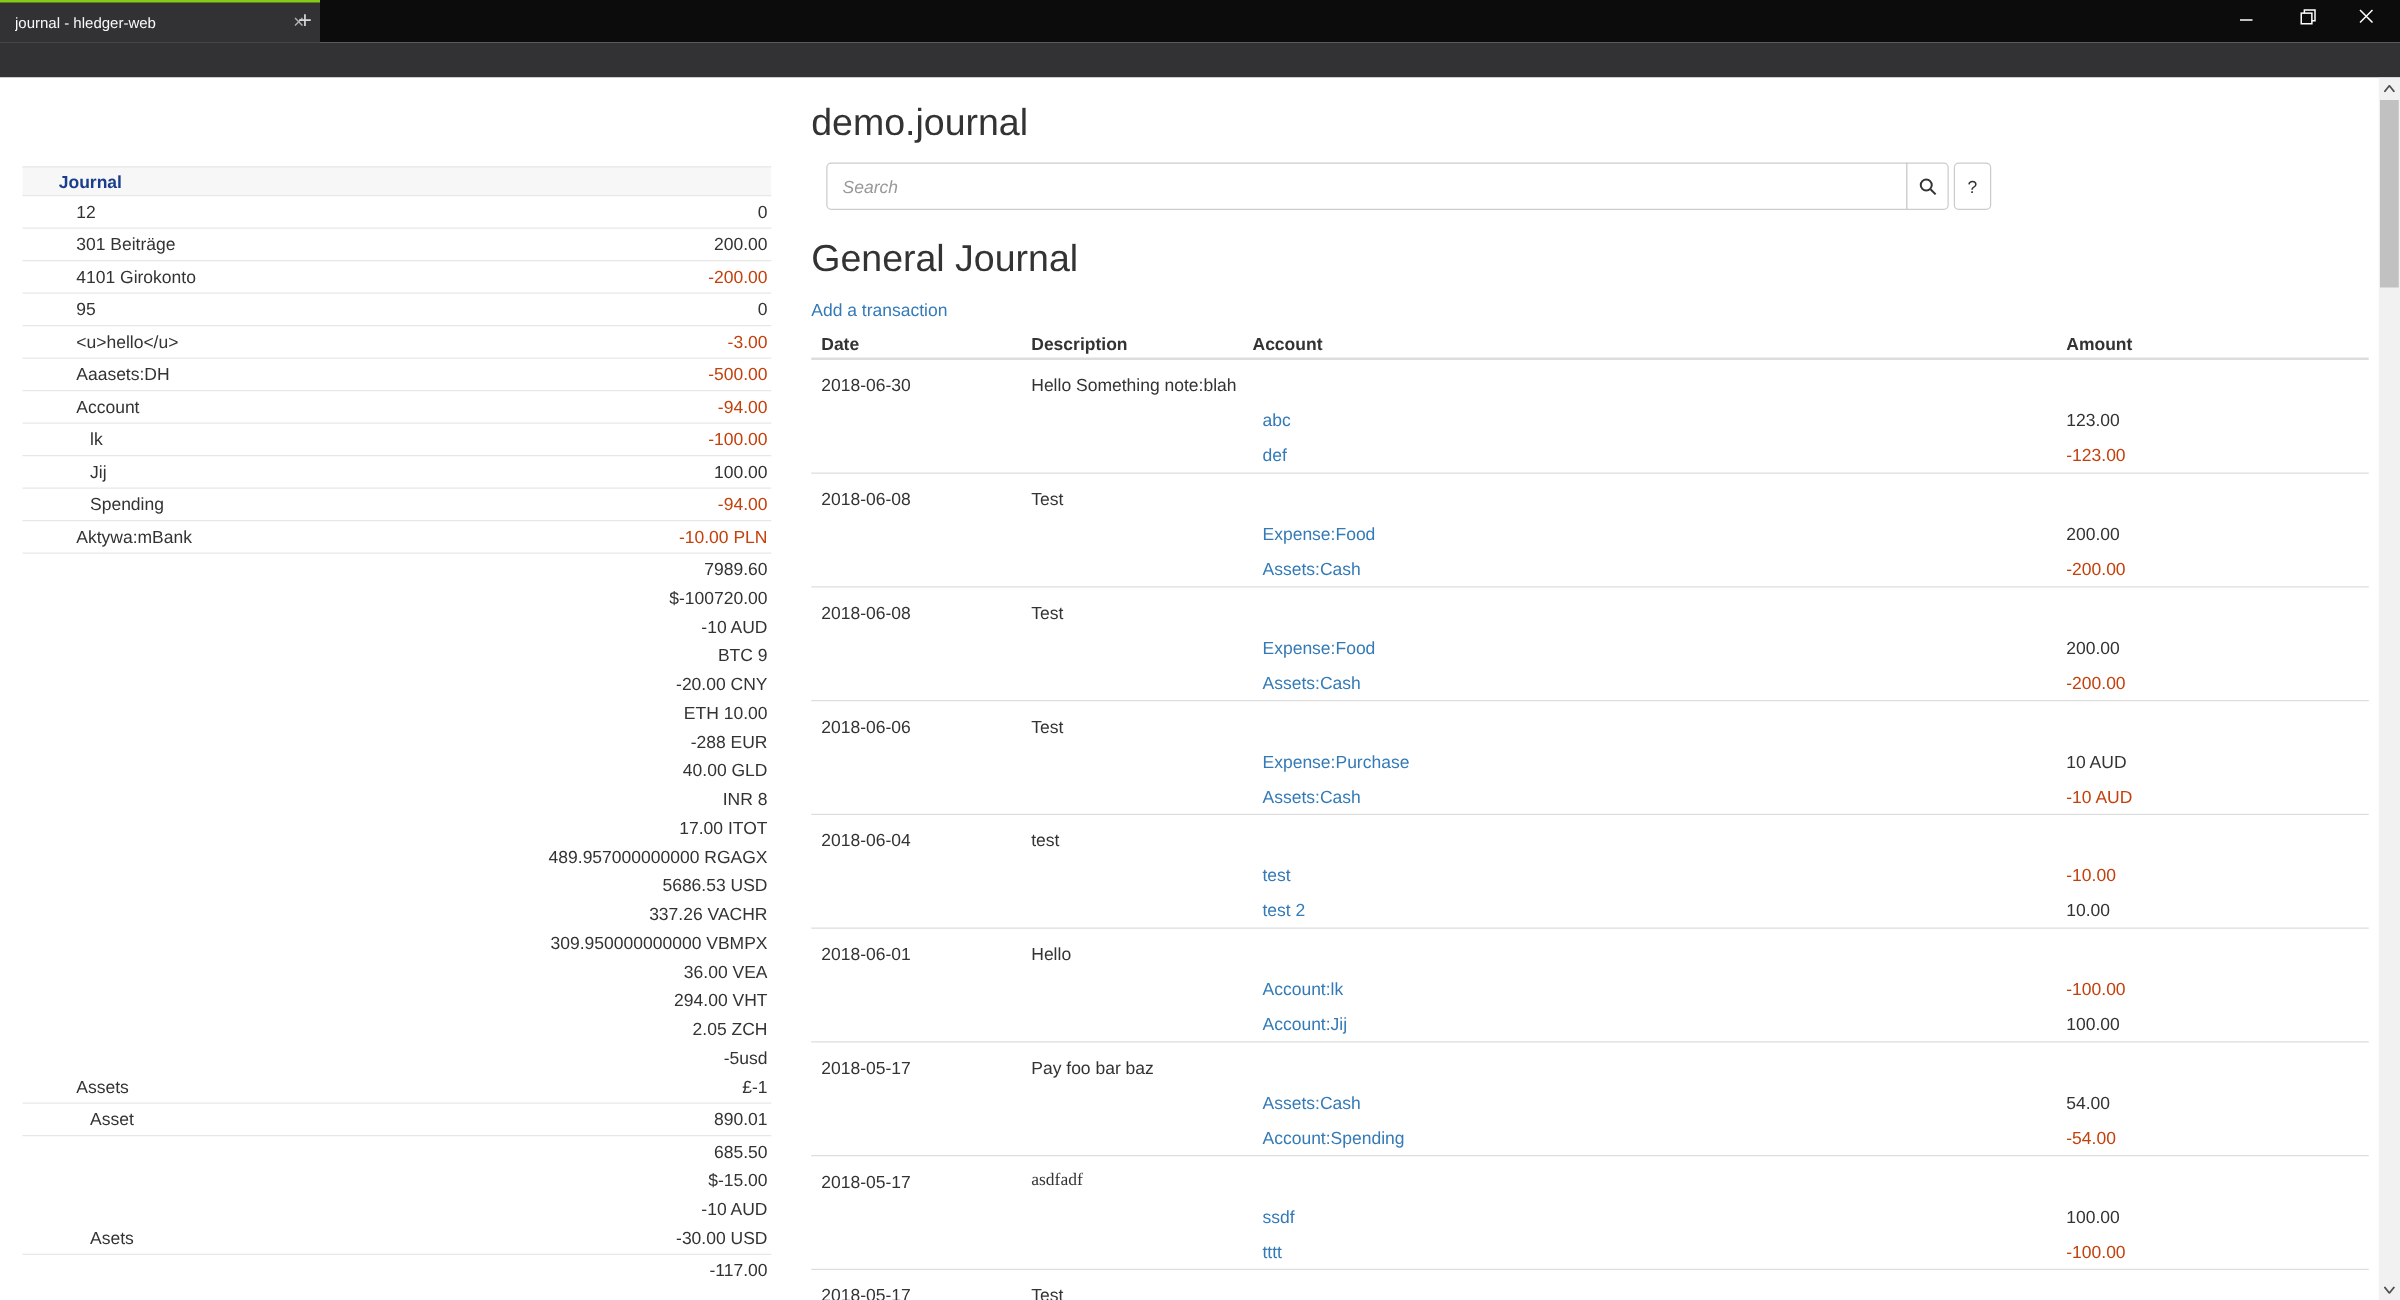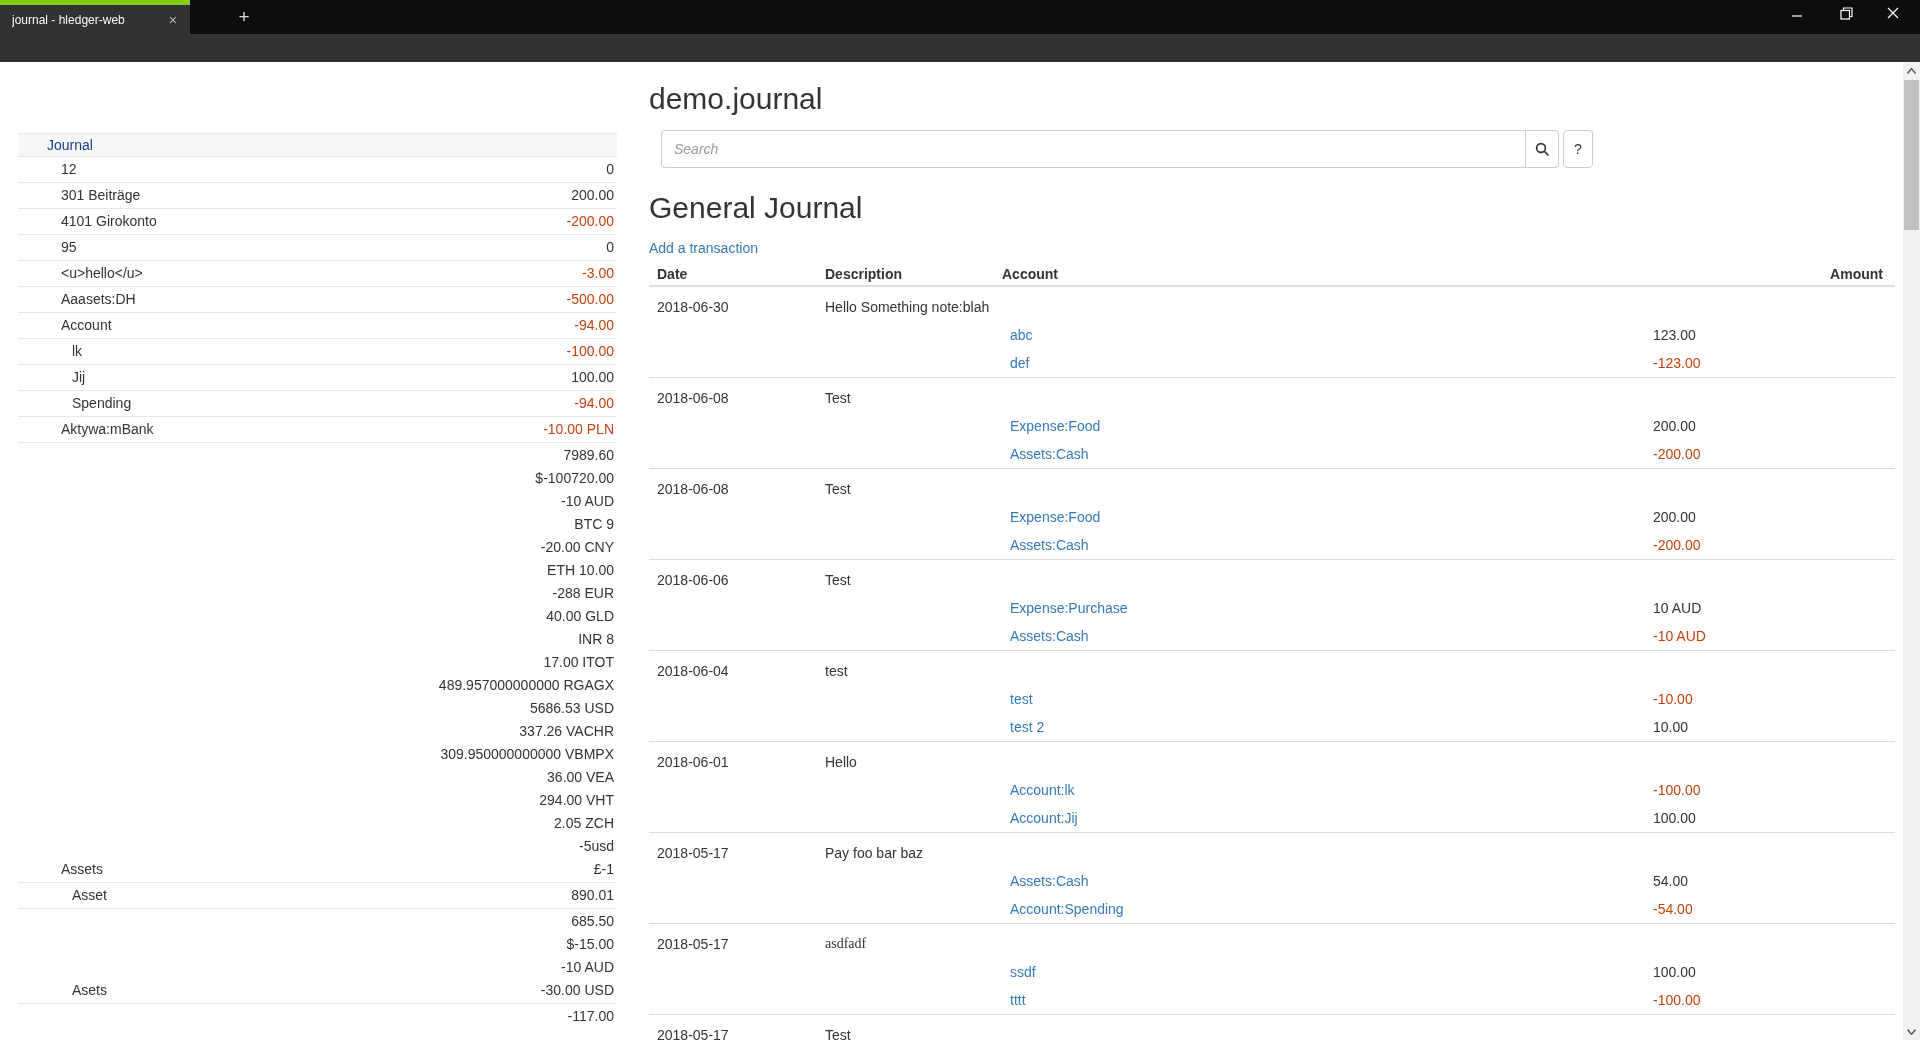--- a/index.html
+++ b/index.html
@@ -6,22 +6,22 @@
   html,body { width:1920px; height:1040px; }
   body {
     position: relative; overflow: hidden; background:#fff;
     font-family: "Liberation Sans", sans-serif; color:#333;
   }
   svg { display:block; }
 
   
   .tabstrip { position:absolute; left:0; top:0; width:1920px; height:34px; background:#0c0c0d; }
   .tab {
-    position:absolute; left:0; top:0; width:190px; height:34px; background:#323234;
-    border-top:5px solid #84cc16; display:flex; align-items:center; padding:0 8px 0 12px;
+    position:absolute; left:0; top:0; width:256px; height:34px; background:#323234;
+    border-top:2px solid #84cc16; display:flex; align-items:center; padding:0 8px 0 12px;
   }
   .tab-title { color:#f9f9fa; font-size:12px; flex:1; white-space:nowrap; overflow:hidden; }
   .tab-close { color:#b1b1b3; font-size:15px; width:18px; height:18px; line-height:17px; text-align:center; border-radius:2px; }
   .newtab { position:absolute; left:232px; top:5px; width:24px; height:24px; color:#d7d7db;
     font-size:19px; line-height:23px; text-align:center; font-weight:300; }
   .winctl { position:absolute; top:0; width:44px; height:26px; display:flex; align-items:center; justify-content:center; }
   .winctl-min { left:1775px; } .winctl-max { left:1824px; } .winctl-close { left:1871px; }
 
   .toolbar { position:absolute; left:0; top:34px; width:1920px; height:28px; background:#323234; }
   .navbtn { position:absolute; top:39px; width:18px; height:18px; }
@@ -48,21 +48,21 @@
 
   
   .vscroll { position:absolute; right:0; top:0; width:17px; height:978px; background:#f1f1f1; }
   .vscroll .btn { position:absolute; left:0; width:17px; height:17px; display:flex; align-items:center; justify-content:center; }
   .vscroll .up { top:0; } .vscroll .down { bottom:0; }
   .vscroll .thumb { position:absolute; left:1px; top:18px; width:15px; height:150px; background:#c1c1c1; }
 
   
   .sidebar { position:absolute; left:18px; top:71px; width:599px; font-size:14px; }
   .journal-row { background:#f7f7f7; border-top:1px solid #e7e7e7; padding:3px 0 3px 29px; }
-  .journal-row a { color:#1a3e8c; font-weight:normal; text-decoration:none;text-align:right; }
+  .journal-row a { color:#1a3e8c; font-weight:bold; text-decoration:none;text-align:right; }
   .side-row { display:flex; align-items:flex-end; border-top:1px solid #e7e7e7; padding:1px 0; }
   .side-name { color:#333; text-decoration:none; line-height:23px; white-space:nowrap; }
   .ind0 { padding-left:43px; } .ind1 { padding-left:54px; }
   .side-amts { flex:1; text-align:right; padding-right:3px; }
   .side-amts .amt { line-height:23px; white-space:nowrap; }
   .neg { color:#c2410c; }
 
   
   .main { position:absolute; left:649px; top:0; width:1246px; }
   .page-title { font-size:30px; font-weight:400; line-height:42px; margin-top:16px; color:#333; }
@@ -77,21 +77,21 @@
     display:flex; align-items:center; justify-content:center; font-size:14px; color:#333;
   }
   .btn-search { width:34px; border-radius:0 4px 4px 0; margin-left:-1px; }
   .btn-help { width:30px; }
   .section-title { font-size:30px; font-weight:400; line-height:36px; margin-top:22px; color:#333; }
   .addlink { display:inline-block; margin-top:14px; font-size:14px; color:#337ab7; text-decoration:none; line-height:17px; }
 
   .jtable { margin-top:6px; font-size:14px; }
   .jrow { display:grid; grid-template-columns:168px 177px 1fr 230px; padding:0 12px 0 8px; }
   .jhead { line-height:22px; font-weight:bold; border-bottom:2px solid #ddd; }
-  .jhead .h-amount { text-align:right; }
+  .jhead .h-amount { text-align:left; }
   .txn { border-bottom:1px solid #ddd; padding-top:6px; }
   .tline { height:28px; line-height:28px; }
   .acct-link { color:#337ab7; text-decoration:none; padding-left:8px; }
   .t-amt { text-align:left; }
 
   .icon-stroke { stroke:#d7d7db; stroke-width:1.4; fill:none; }
   .icon-stroke-dim { stroke:#636369; stroke-width:1.4; fill:none; }
   .icon-white { stroke:#fff; stroke-width:1.2; fill:none; }
 </style>
 </head>

